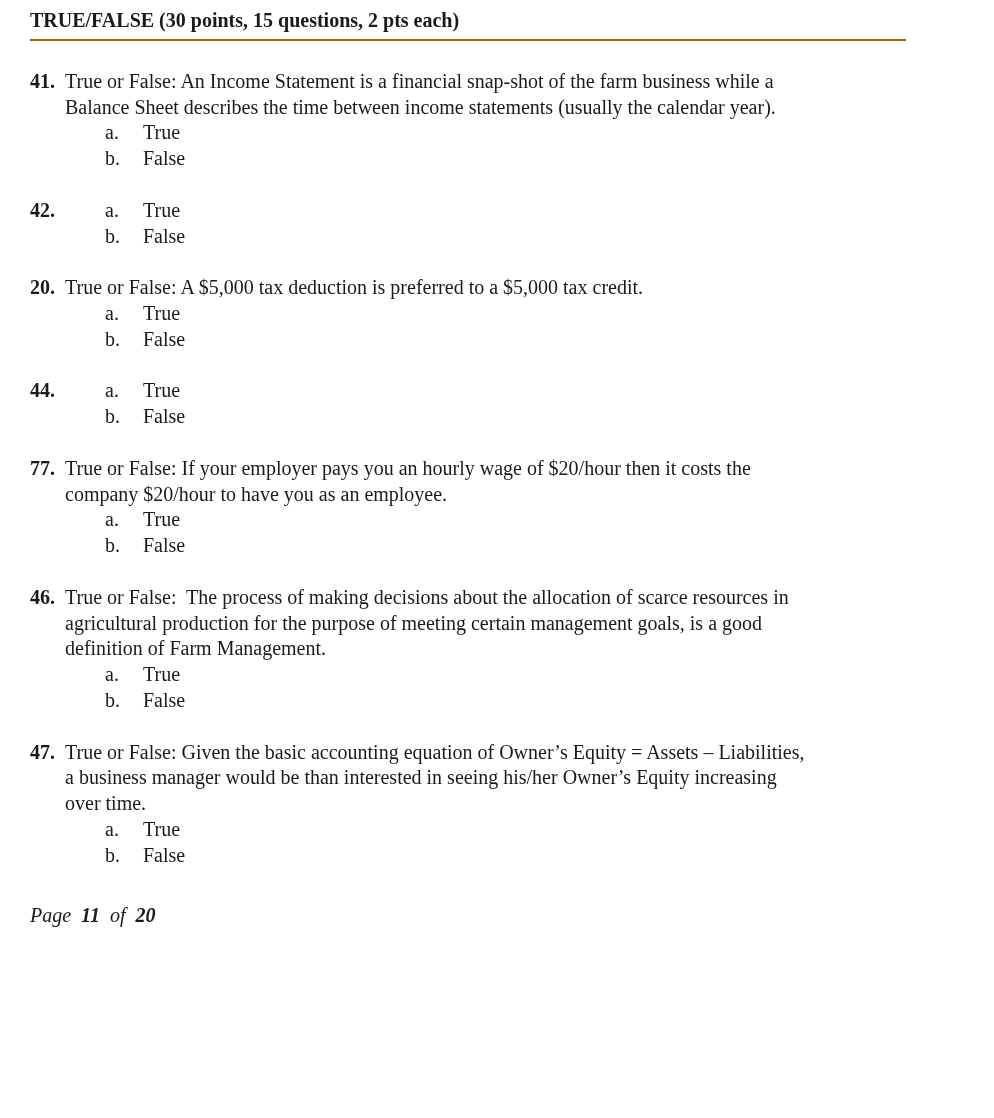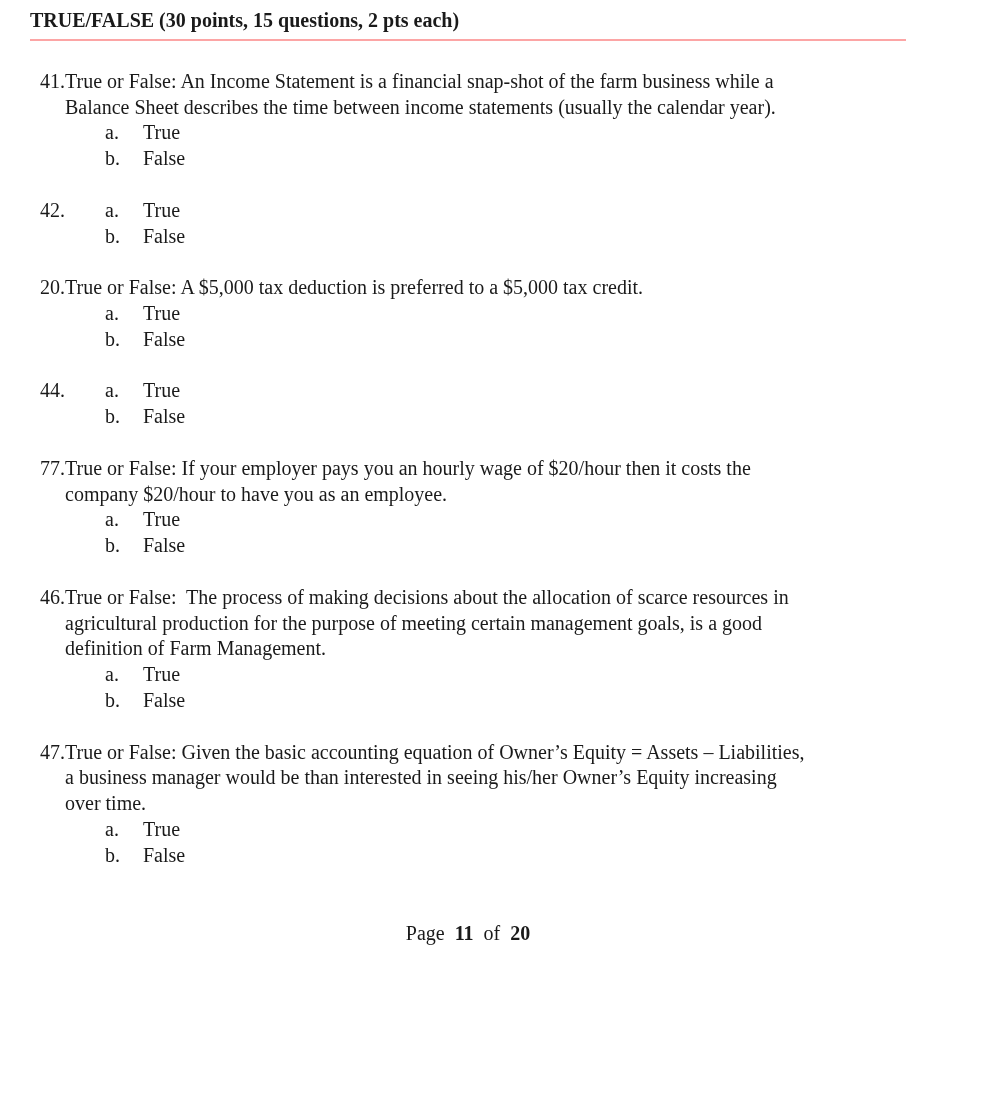--- a/index.html
+++ b/index.html
@@ -16,57 +16,57 @@
     line-height: 25.8px;
     color: #1a1a1a;
   }
   .page {
     box-sizing: border-box;
     width: 994px;
     height: 1118px;
     padding: 8px 88px 0 30px;
   }
   .doc-header {
-    border-bottom: 2px solid #fca5a5;
+    border-bottom: 2px solid #a16207;
     padding-bottom: 5px;
   }
   .doc-title {
     font-weight: bold;
   }
   .questions {
     margin-top: 28px;
   }
   .question {
     display: flex;
     margin-bottom: 25.8px;
   }
   .q-num {
-    font-weight: normal;
+    font-weight: bold;
     width: 35px;
     flex-shrink: 0;
-    text-align: right;
   }
   .q-body {
     flex: 1;
     min-width: 0;
   }
   .q-text {
     white-space: pre-wrap;
   }
   .option {
     display: flex;
     margin-left: 40px;
   }
   .opt-letter {
     width: 38px;
     flex-shrink: 0;
   }
   .page-footer {
-    margin-top: 52px;
-    text-align: center;
+    margin-top: 34px;
+    text-align: left;
+    font-style: italic;
   }
   .page-footer span + span {
     margin-left: 5px;
   }
   .bold {
     font-weight: bold;
   }
 </style>
 </head>
 <body>

